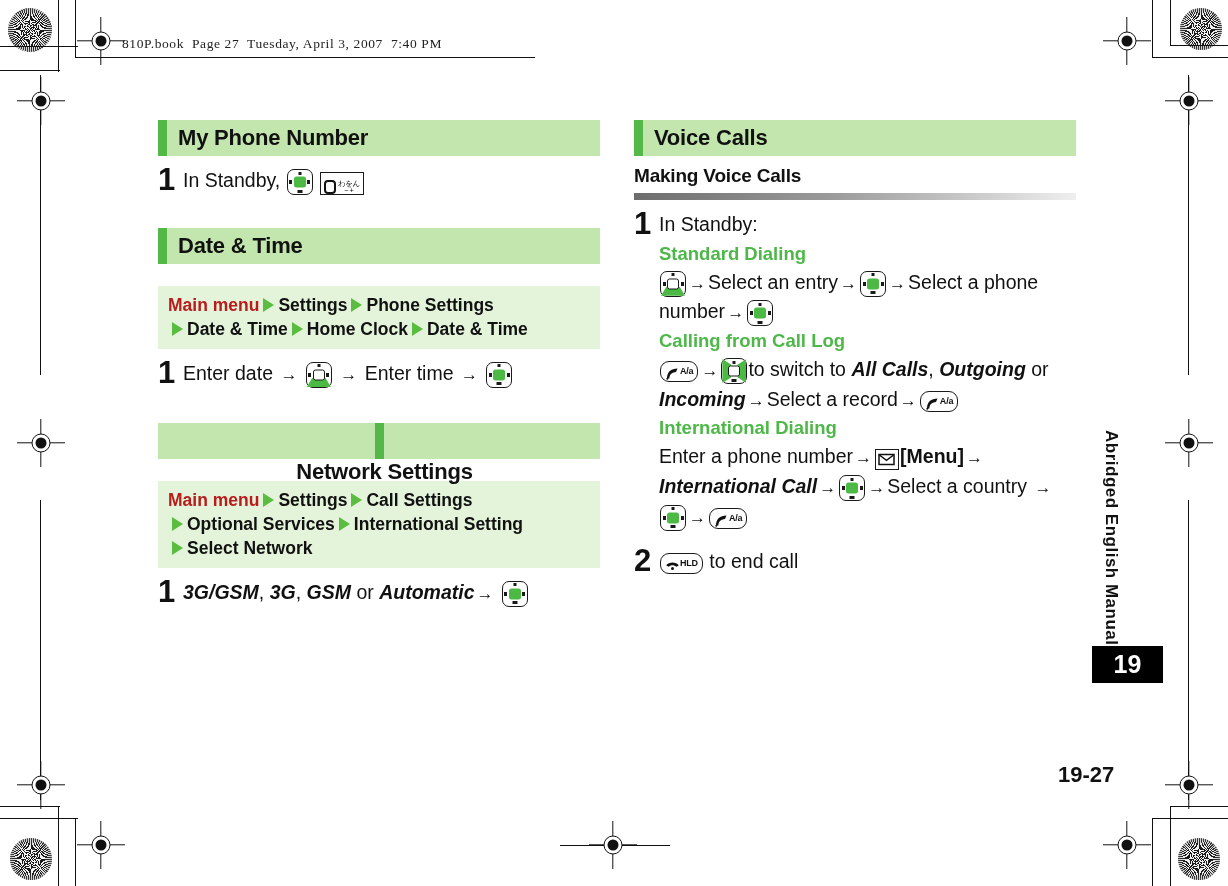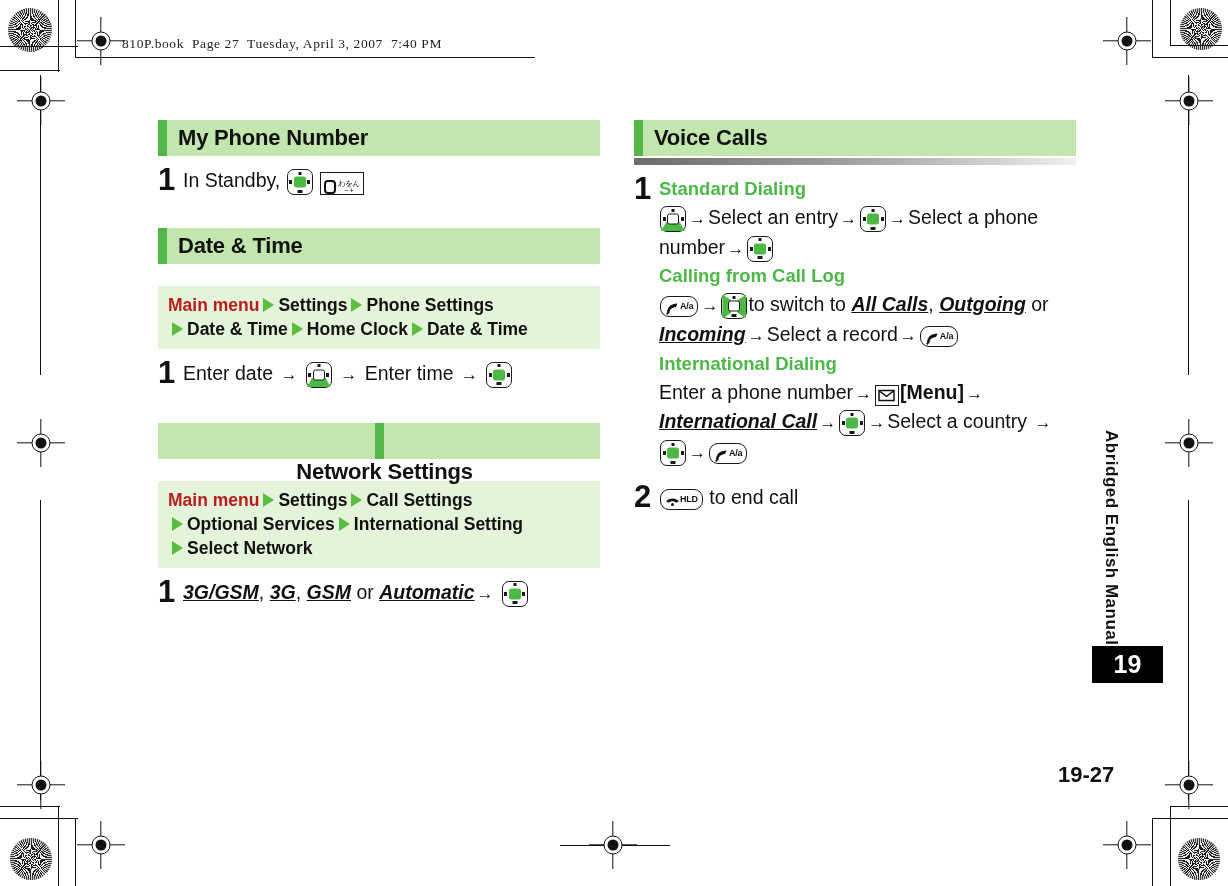--- a/index.html
+++ b/index.html
@@ -103,21 +103,21 @@
   
   .step { display:flex; margin-top:10px; }
   .step .num {
     font-size:31px; font-weight:bold; line-height:.92;
     width:25px; flex:none; color:#111;
   }
   .step .body { font-size:19.5px; line-height:1.52; color:#111; flex:1; }
   .step .body .ln { display:block; }
 
   .ghead { color:#4db848; font-weight:bold; font-size:18.5px; }
-  .ital { font-style:italic; font-weight:bold;text-decoration:underline; }
+  .ital { font-style:italic; font-weight:bold; }
   .bold { font-weight:bold; }
   .arrow { font-size:17px; padding:0 2px; }
 
   
   .navkey {
     width:26px; height:26px;
     border:1.6px solid #1a1a1a;
     border-radius:7px;
     background:#fff;
     position:relative;
@@ -372,26 +372,28 @@
 
   </div>
 
   <div class="col-right">
 
     <div class="banner">
       <span class="bar"></span>
       <span class="btxt">Voice Calls</span>
     </div>
 
+    <div class="subhead">Making Voice Calls</div>
     <div class="gradbar"></div>
 
     <div class="step">
       <span class="num">1</span>
       <span class="body">
 
+        <span class="ln">In Standby:</span>
 
         <span class="ln ghead">Standard Dialing</span>
 
         <span class="ln">
           <span class="navkey">
             <i class="tdot"></i><i class="ldot"></i><i class="rdot"></i>
             <i class="gdown"></i><i class="ctr white"></i>
           </span><span class="arrow">→</span><span>Select an entry</span><span class="arrow">→</span><span class="navkey">
             <i class="tdot"></i><i class="ldot"></i><i class="rdot"></i><i class="bdot"></i>
             <i class="ctr green"></i>

